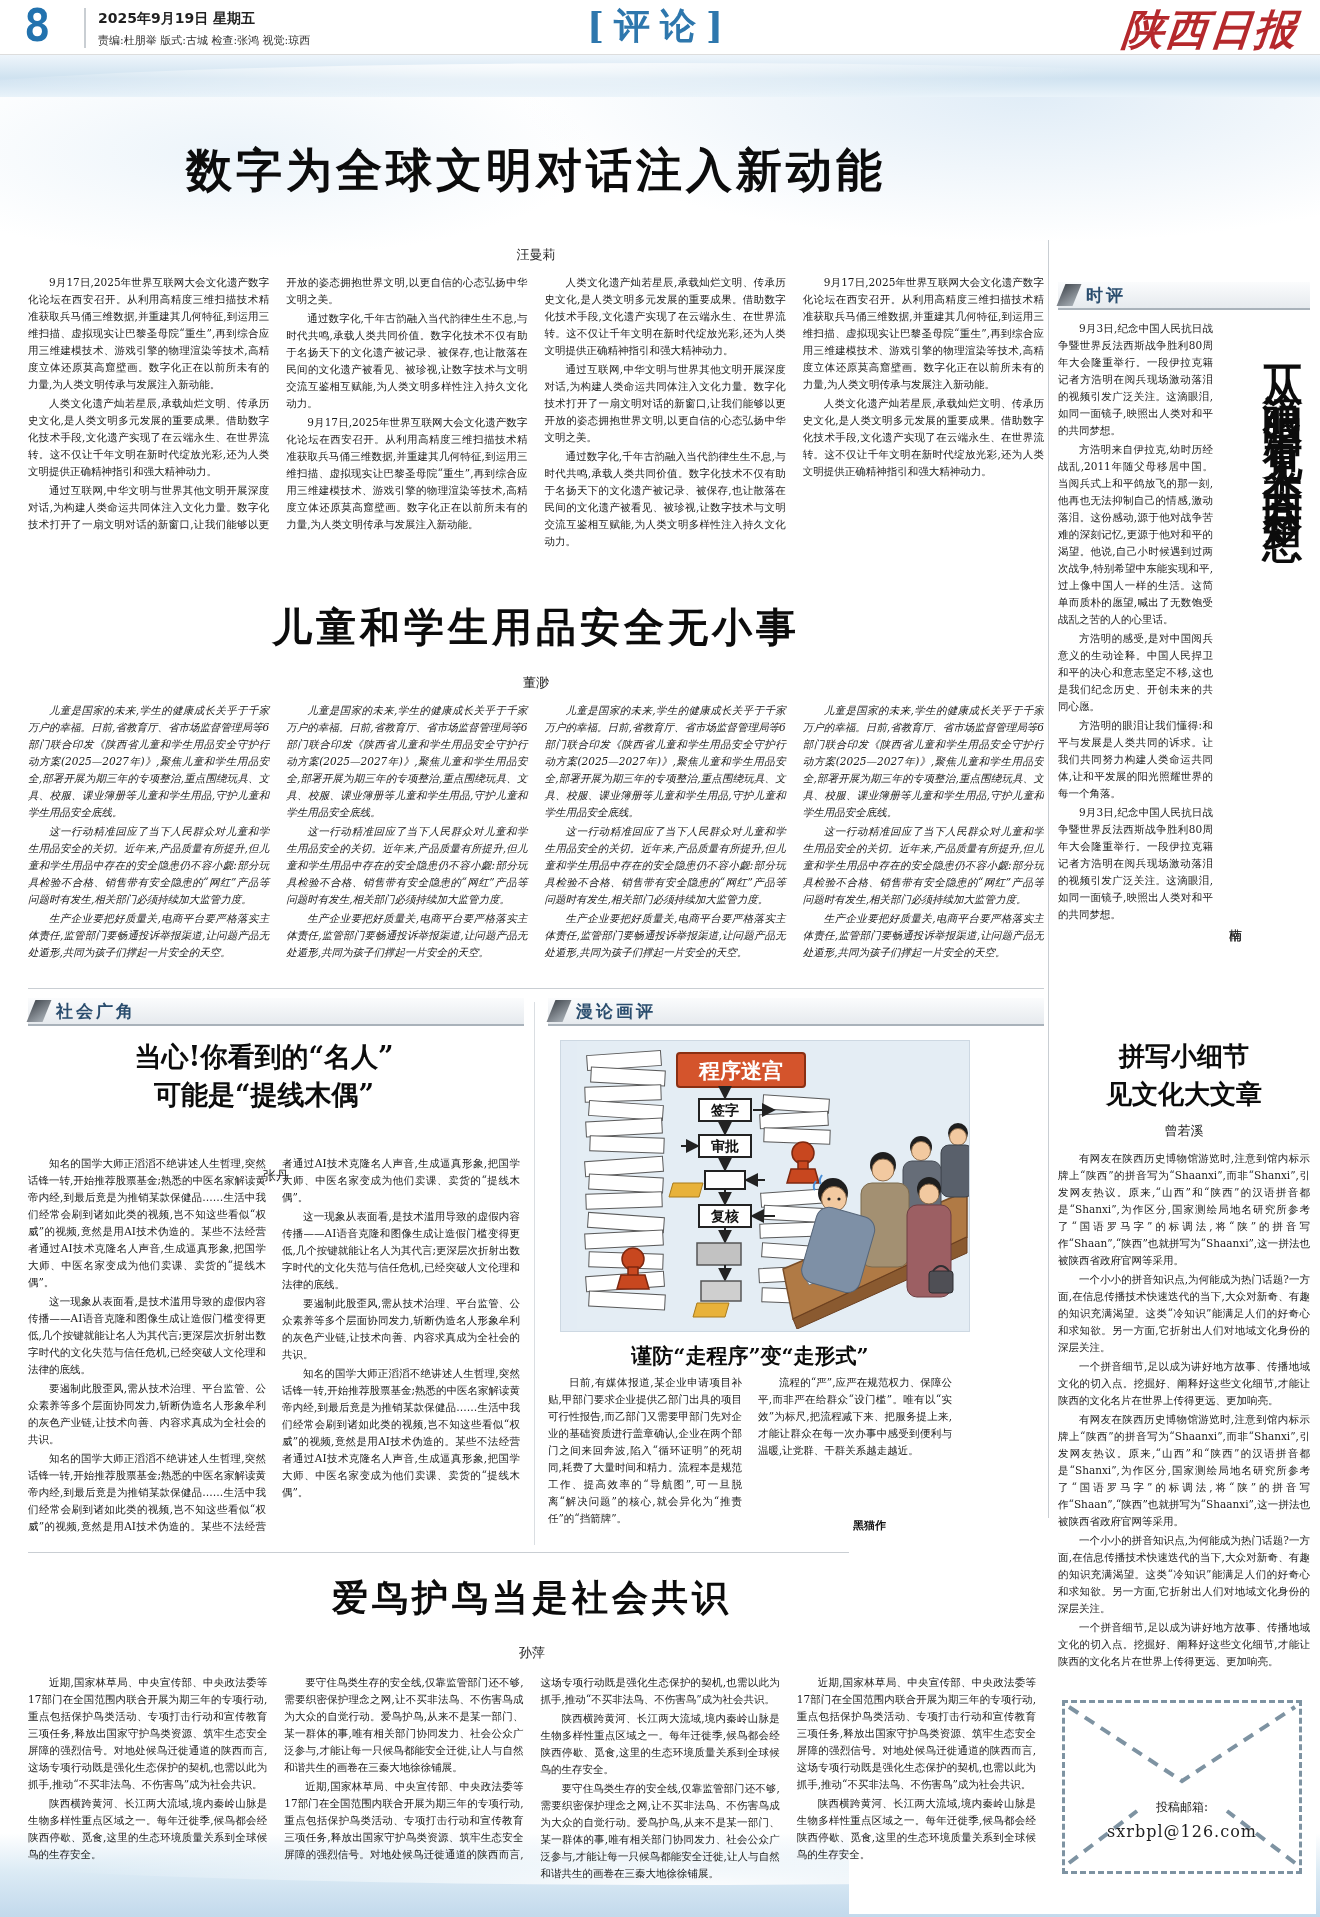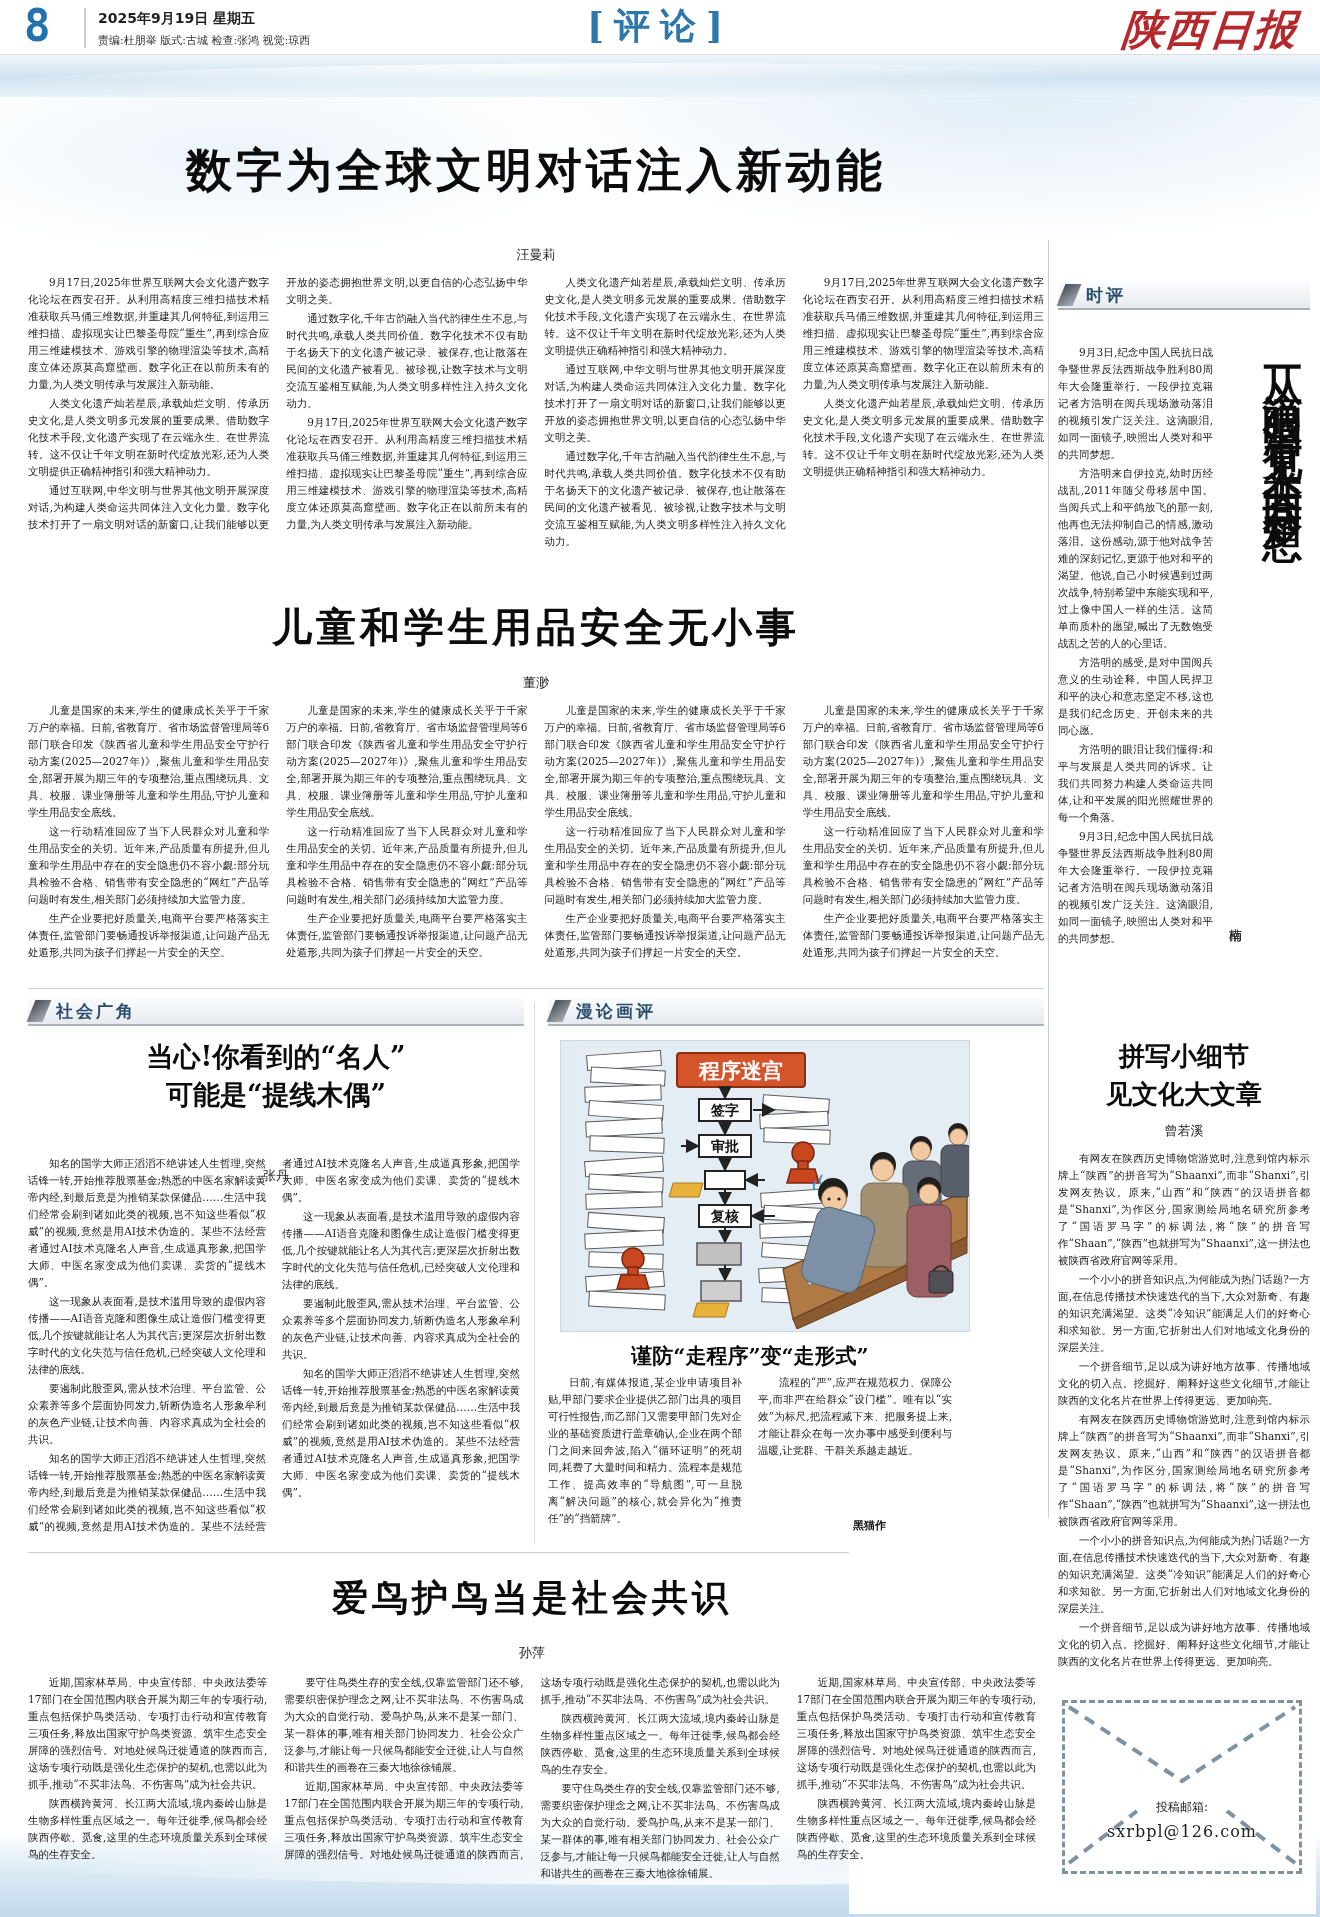--- a/index.html
+++ b/index.html
@@ -93,40 +93,40 @@
       <p>9月17日,2025年世界互联网大会文化遗产数字化论坛在西安召开。从利用高精度三维扫描技术精准获取兵马俑三维数据,并重建其几何特征,到运用三维扫描、虚拟现实让巴黎圣母院“重生”,再到综合应用三维建模技术、游戏引擎的物理渲染等技术,高精度立体还原莫高窟壁画。数字化正在以前所未有的力量,为人类文明传承与发展注入新动能。</p>
       <p>人类文化遗产灿若星辰,承载灿烂文明、传承历史文化,是人类文明多元发展的重要成果。借助数字化技术手段,文化遗产实现了在云端永生、在世界流转。这不仅让千年文明在新时代绽放光彩,还为人类文明提供正确精神指引和强大精神动力。</p>
       <p>通过互联网,中华文明与世界其他文明开展深度对话,为构建人类命运共同体注入文化力量。数字化技术打开了一扇文明对话的新窗口,让我们能够以更开放的姿态拥抱世界文明,以更自信的心态弘扬中华文明之美。</p>
       <p>通过数字化,千年古韵融入当代韵律生生不息,与时代共鸣,承载人类共同价值。数字化技术不仅有助于名扬天下的文化遗产被记录、被保存,也让散落在民间的文化遗产被看见、被珍视,让数字技术与文明交流互鉴相互赋能,为人类文明多样性注入持久文化动力。</p>
       <p>9月17日,2025年世界互联网大会文化遗产数字化论坛在西安召开。从利用高精度三维扫描技术精准获取兵马俑三维数据,并重建其几何特征,到运用三维扫描、虚拟现实让巴黎圣母院“重生”,再到综合应用三维建模技术、游戏引擎的物理渲染等技术,高精度立体还原莫高窟壁画。数字化正在以前所未有的力量,为人类文明传承与发展注入新动能。</p>
       <p>人类文化遗产灿若星辰,承载灿烂文明、传承历史文化,是人类文明多元发展的重要成果。借助数字化技术手段,文化遗产实现了在云端永生、在世界流转。这不仅让千年文明在新时代绽放光彩,还为人类文明提供正确精神指引和强大精神动力。</p>
     </div>
 
   <div class="abs h1" style="left:28px;top:600px;width:1016px;font-size:40px;letter-spacing:4px;">儿童和学生用品安全无小事</div>
   <div class="abs author" style="left:28px;top:674px;width:1016px;">董渺</div>
-  <div class="abs body cols4" style="left:28px;top:702px;width:1016px;height:278px;">
+  <div class="abs body cols4" style="left:28px;top:702px;width:1016px;height:278px;font-style:italic;">
       <p>儿童是国家的未来,学生的健康成长关乎于千家万户的幸福。日前,省教育厅、省市场监督管理局等6部门联合印发《陕西省儿童和学生用品安全守护行动方案(2025—2027年)》,聚焦儿童和学生用品安全,部署开展为期三年的专项整治,重点围绕玩具、文具、校服、课业簿册等儿童和学生用品,守护儿童和学生用品安全底线。</p>
       <p>这一行动精准回应了当下人民群众对儿童和学生用品安全的关切。近年来,产品质量有所提升,但儿童和学生用品中存在的安全隐患仍不容小觑:部分玩具检验不合格、销售带有安全隐患的“网红”产品等问题时有发生,相关部门必须持续加大监管力度。</p>
       <p>生产企业要把好质量关,电商平台要严格落实主体责任,监管部门要畅通投诉举报渠道,让问题产品无处遁形,共同为孩子们撑起一片安全的天空。</p>
       <p>儿童是国家的未来,学生的健康成长关乎于千家万户的幸福。日前,省教育厅、省市场监督管理局等6部门联合印发《陕西省儿童和学生用品安全守护行动方案(2025—2027年)》,聚焦儿童和学生用品安全,部署开展为期三年的专项整治,重点围绕玩具、文具、校服、课业簿册等儿童和学生用品,守护儿童和学生用品安全底线。</p>
       <p>这一行动精准回应了当下人民群众对儿童和学生用品安全的关切。近年来,产品质量有所提升,但儿童和学生用品中存在的安全隐患仍不容小觑:部分玩具检验不合格、销售带有安全隐患的“网红”产品等问题时有发生,相关部门必须持续加大监管力度。</p>
       <p>生产企业要把好质量关,电商平台要严格落实主体责任,监管部门要畅通投诉举报渠道,让问题产品无处遁形,共同为孩子们撑起一片安全的天空。</p>
       <p>儿童是国家的未来,学生的健康成长关乎于千家万户的幸福。日前,省教育厅、省市场监督管理局等6部门联合印发《陕西省儿童和学生用品安全守护行动方案(2025—2027年)》,聚焦儿童和学生用品安全,部署开展为期三年的专项整治,重点围绕玩具、文具、校服、课业簿册等儿童和学生用品,守护儿童和学生用品安全底线。</p>
       <p>这一行动精准回应了当下人民群众对儿童和学生用品安全的关切。近年来,产品质量有所提升,但儿童和学生用品中存在的安全隐患仍不容小觑:部分玩具检验不合格、销售带有安全隐患的“网红”产品等问题时有发生,相关部门必须持续加大监管力度。</p>
       <p>生产企业要把好质量关,电商平台要严格落实主体责任,监管部门要畅通投诉举报渠道,让问题产品无处遁形,共同为孩子们撑起一片安全的天空。</p>
       <p>儿童是国家的未来,学生的健康成长关乎于千家万户的幸福。日前,省教育厅、省市场监督管理局等6部门联合印发《陕西省儿童和学生用品安全守护行动方案(2025—2027年)》,聚焦儿童和学生用品安全,部署开展为期三年的专项整治,重点围绕玩具、文具、校服、课业簿册等儿童和学生用品,守护儿童和学生用品安全底线。</p>
       <p>这一行动精准回应了当下人民群众对儿童和学生用品安全的关切。近年来,产品质量有所提升,但儿童和学生用品中存在的安全隐患仍不容小觑:部分玩具检验不合格、销售带有安全隐患的“网红”产品等问题时有发生,相关部门必须持续加大监管力度。</p>
       <p>生产企业要把好质量关,电商平台要严格落实主体责任,监管部门要畅通投诉举报渠道,让问题产品无处遁形,共同为孩子们撑起一片安全的天空。</p>
     </div>
 
   <div class="abs sec" style="left:28px;top:998px;width:496px;">
     <span class="wedge"></span>
     <span class="lbl">社会广角</span>
   </div>
-  <div class="abs h1" style="left:28px;top:1038px;width:496px;font-size:27px;line-height:1.4;">
+  <div class="abs h1" style="left:16px;top:1038px;width:496px;font-size:27px;line-height:1.4;">
     <div>当心!你看到的“名人”</div>
     <div>可能是“提线木偶”</div>
   </div>
   <div class="abs author" style="left:28px;top:1122px;width:496px;margin-top:45px;">张丹</div>
   <div class="abs body cols2" style="left:28px;top:1155px;width:492px;height:390px;">
       <p>知名的国学大师正滔滔不绝讲述人生哲理,突然话锋一转,开始推荐股票基金;熟悉的中医名家解读黄帝内经,到最后竟是为推销某款保健品……生活中我们经常会刷到诸如此类的视频,岂不知这些看似“权威”的视频,竟然是用AI技术伪造的。某些不法经营者通过AI技术克隆名人声音,生成逼真形象,把国学大师、中医名家变成为他们卖课、卖货的“提线木偶”。</p>
       <p>这一现象从表面看,是技术滥用导致的虚假内容传播——AI语音克隆和图像生成让造假门槛变得更低,几个按键就能让名人为其代言;更深层次折射出数字时代的文化失范与信任危机,已经突破人文伦理和法律的底线。</p>
       <p>要遏制此股歪风,需从技术治理、平台监管、公众素养等多个层面协同发力,斩断伪造名人形象牟利的灰色产业链,让技术向善、内容求真成为全社会的共识。</p>
       <p>知名的国学大师正滔滔不绝讲述人生哲理,突然话锋一转,开始推荐股票基金;熟悉的中医名家解读黄帝内经,到最后竟是为推销某款保健品……生活中我们经常会刷到诸如此类的视频,岂不知这些看似“权威”的视频,竟然是用AI技术伪造的。某些不法经营者通过AI技术克隆名人声音,生成逼真形象,把国学大师、中医名家变成为他们卖课、卖货的“提线木偶”。</p>
       <p>这一现象从表面看,是技术滥用导致的虚假内容传播——AI语音克隆和图像生成让造假门槛变得更低,几个按键就能让名人为其代言;更深层次折射出数字时代的文化失范与信任危机,已经突破人文伦理和法律的底线。</p>
@@ -258,21 +258,21 @@
   <p>日前,有媒体报道,某企业申请项目补贴,甲部门要求企业提供乙部门出具的项目可行性报告,而乙部门又需要甲部门先对企业的基础资质进行盖章确认,企业在两个部门之间来回奔波,陷入“循环证明”的死胡同,耗费了大量时间和精力。流程本是规范工作、提高效率的“导航图”,可一旦脱离“解决问题”的核心,就会异化为“推责任”的“挡箭牌”。</p>
       <p>流程的“严”,应严在规范权力、保障公平,而非严在给群众“设门槛”。唯有以“实效”为标尺,把流程减下来、把服务提上来,才能让群众在每一次办事中感受到便利与温暖,让党群、干群关系越走越近。</p>
     </div>
   <span class="abs credit" style="left:849px;top:1518px;">黑猫作</span>
 
   <div class="abs sec" style="left:1058px;top:282px;width:252px;">
     <span class="wedge"></span>
     <span class="lbl">时评</span>
   </div>
   <div class="abs" style="left:1058px;top:318px;width:252px;height:692px;">
-    <div class="body cols1" style="position:absolute;left:0;top:26px;width:155px;height:678px;">
+    <div class="body cols1" style="position:absolute;left:0;top:2px;width:155px;height:678px;">
         <p>9月3日,纪念中国人民抗日战争暨世界反法西斯战争胜利80周年大会隆重举行。一段伊拉克籍记者方浩明在阅兵现场激动落泪的视频引发广泛关注。这滴眼泪,如同一面镜子,映照出人类对和平的共同梦想。</p>
         <p>方浩明来自伊拉克,幼时历经战乱,2011年随父母移居中国。当阅兵式上和平鸽放飞的那一刻,他再也无法抑制自己的情感,激动落泪。这份感动,源于他对战争苦难的深刻记忆,更源于他对和平的渴望。他说,自己小时候遇到过两次战争,特别希望中东能实现和平,过上像中国人一样的生活。这简单而质朴的愿望,喊出了无数饱受战乱之苦的人的心里话。</p>
         <p>方浩明的感受,是对中国阅兵意义的生动诠释。中国人民捍卫和平的决心和意志坚定不移,这也是我们纪念历史、开创未来的共同心愿。</p>
         <p>方浩明的眼泪让我们懂得:和平与发展是人类共同的诉求。让我们共同努力构建人类命运共同体,让和平发展的阳光照耀世界的每一个角落。</p>
         <p>9月3日,纪念中国人民抗日战争暨世界反法西斯战争胜利80周年大会隆重举行。一段伊拉克籍记者方浩明在阅兵现场激动落泪的视频引发广泛关注。这滴眼泪,如同一面镜子,映照出人类对和平的共同梦想。</p>
       </div>
     <div class="sp-vtitle" style="position:absolute;right:4px;top:16px;height:664px;">从一滴眼泪看见人类共同梦想</div>
     <div class="sp-author" style="position:absolute;right:66px;top:600px;">南楠</div>
   </div>
 

